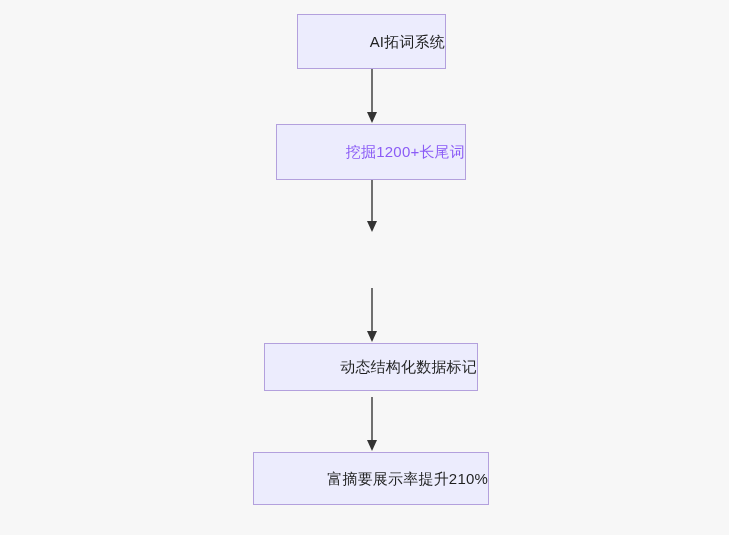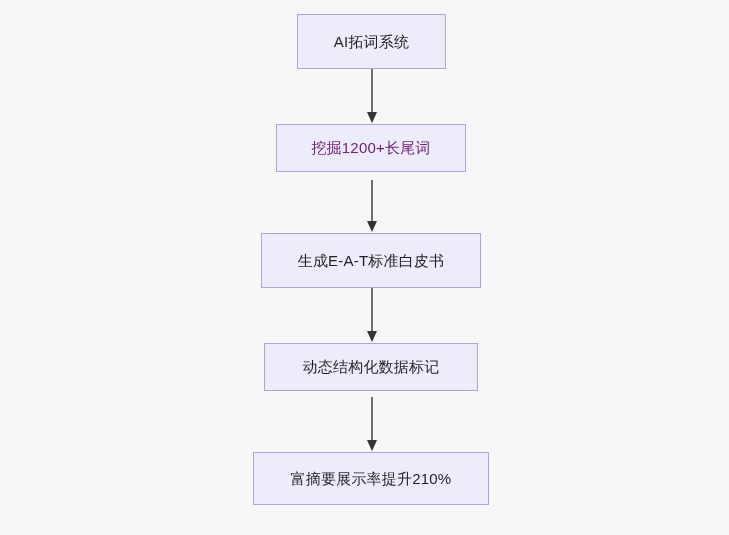--- a/index.html
+++ b/index.html
@@ -19,21 +19,21 @@
     height: 535px;
   }
   .node {
     position: absolute;
     box-sizing: border-box;
     background: #ececfd;
     border: 1.5px solid #b3a0dd;
     border-radius: 0;
     display: flex;
     align-items: center;
-    justify-content: center;
+    justify-content: flex-end;
     color: #1f2020;
     font-size: 15px;
     line-height: 1.2;
     letter-spacing: 0.2px;
     white-space: nowrap;
   }
   .connector {
     position: absolute;
     width: 16px;
     pointer-events: none;
@@ -69,25 +69,22 @@
   <div class="connector" id="conn-4" style="left: 364px; top: 397px;">
     <svg width="16" height="55" viewBox="0 0 16 55">
       <line x1="8" y1="0" x2="8" y2="45" stroke="#707070" stroke-width="2"></line>
       <polygon points="8,54 3,43 13,43" fill="#333333"></polygon>
     </svg>
   </div>
 
   <div class="node" id="node-box-1" style="left: 297px; top: 14px; width: 149px; height: 55px; background: rgb(236, 236, 253); border-color: rgb(179, 160, 221); color: rgb(31, 32, 32);">
     <span>AI拓词系统</span>
   </div>
-  <div class="node" id="node-box-2" style="left: 276px; top: 124px; width: 190px; height: 48px; background: rgb(236, 236, 253); border-color: rgb(179, 160, 221); color: #701a75;">
+  <div class="node" id="node-box-2" style="left: 276px; top: 124px; width: 190px; height: 56px; background: rgb(236, 236, 253); border-color: rgb(179, 160, 221); color: #8b5cf6;">
     <span>挖掘1200+长尾词</span>
-  </div>
-  <div class="node" id="node-box-3" style="left: 261px; top: 233px; width: 220px; height: 55px; background: rgb(236, 236, 253); border-color: rgb(179, 160, 221); color: rgb(31, 32, 32);">
-    <span>生成E-A-T标准白皮书</span>
   </div>
   <div class="node" id="node-box-4" style="left: 264px; top: 343px; width: 214px; height: 48px; background: rgb(236, 236, 253); border-color: rgb(179, 160, 221); color: rgb(31, 32, 32);">
     <span>动态结构化数据标记</span>
   </div>
   <div class="node" id="node-box-5" style="left: 253px; top: 452px; width: 236px; height: 53px; background: rgb(236, 236, 253); border-color: rgb(179, 160, 221); color: rgb(31, 32, 32);">
     <span>富摘要展示率提升210%</span>
   </div>
 
 </div>
 

